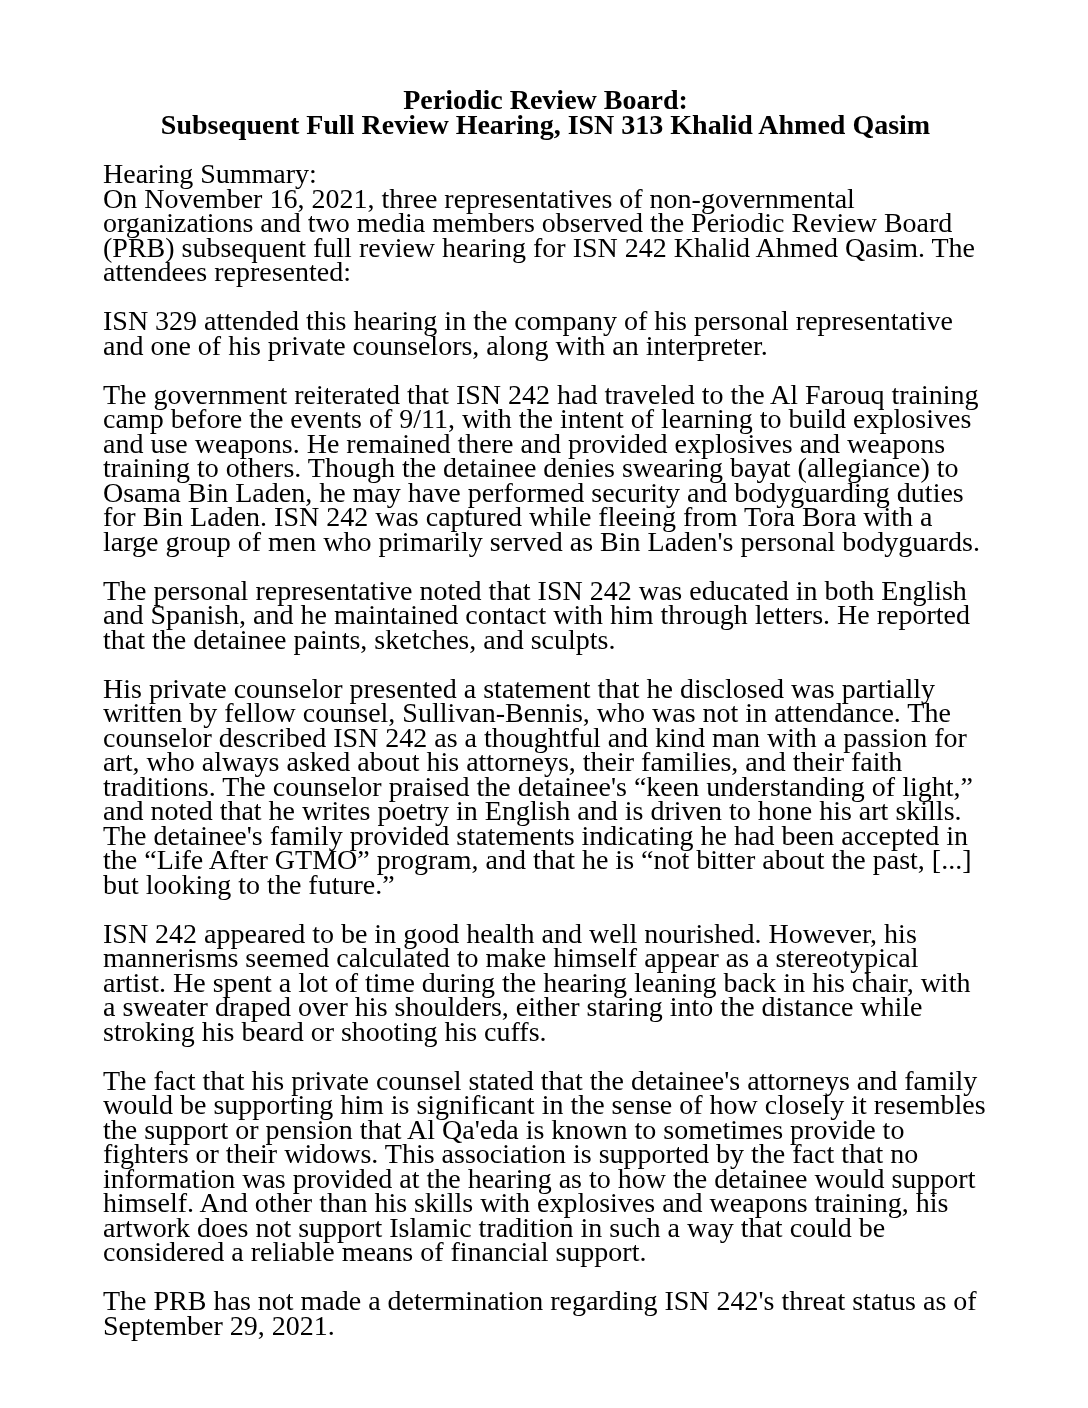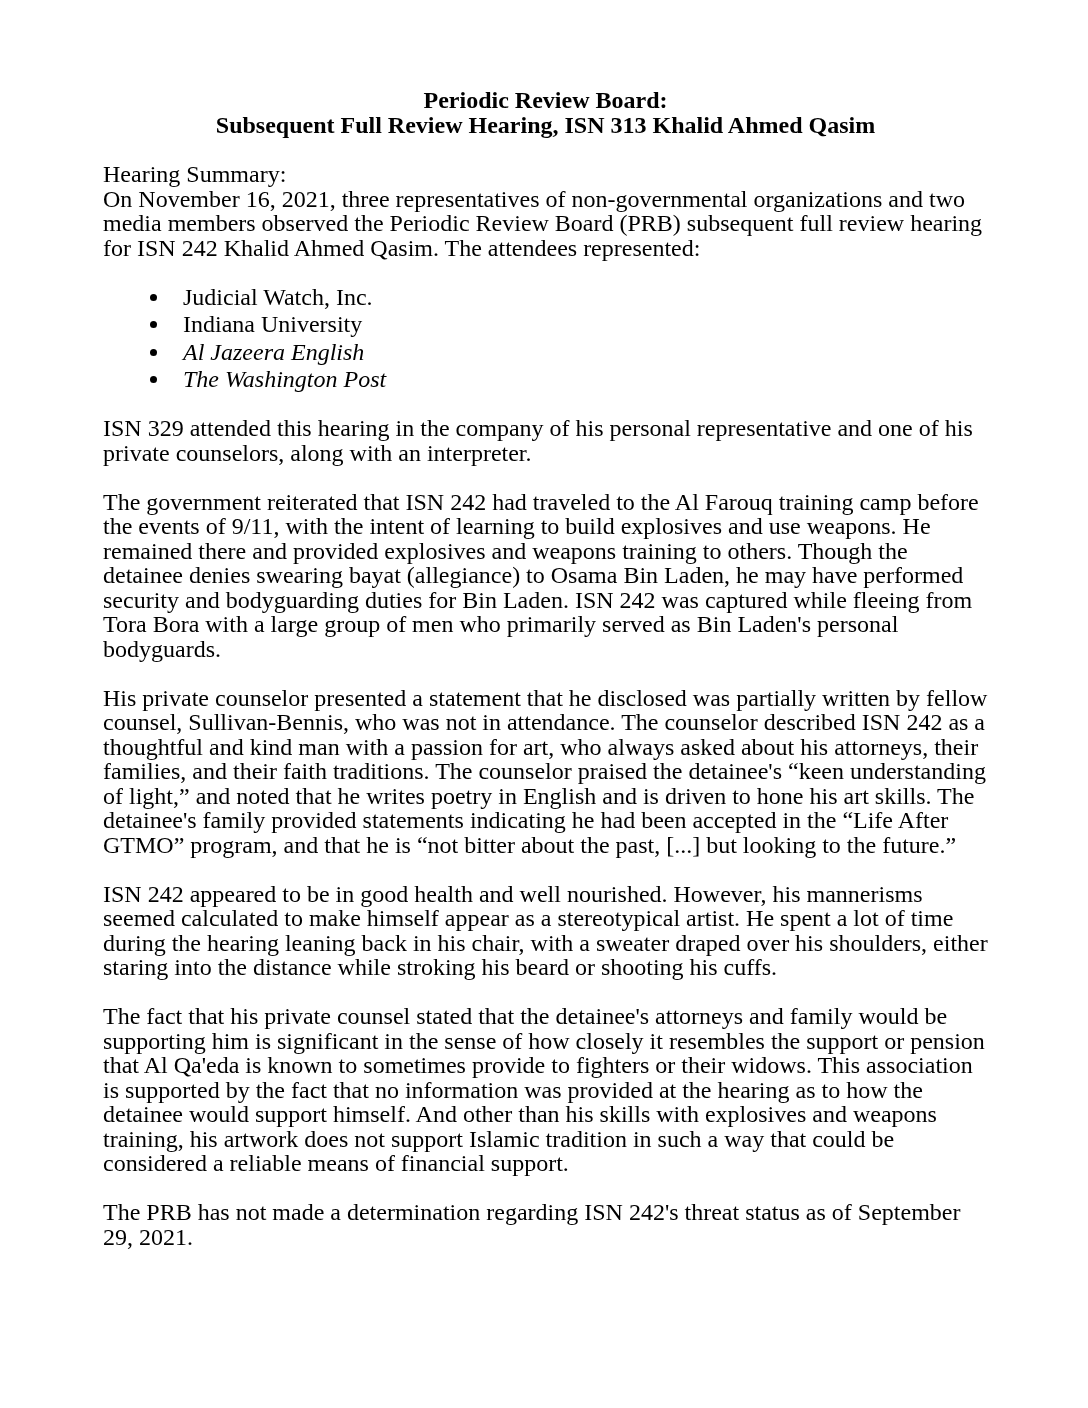--- a/index.html
+++ b/index.html
@@ -8,21 +8,21 @@
     background: #ffffff;
   }
   .page {
     position: relative;
     width: 1088px;
     height: 1408px;
     background: #ffffff;
     box-sizing: border-box;
     padding: 88px 100px 0 103px;
     font-family: "Liberation Serif", "DejaVu Serif", serif;
-    font-size: 24px;
+    font-size: 28px;
     line-height: 24.5px;
     color: #000000;
     overflow: hidden;
   }
   .doc-title {
     text-align: center;
     font-weight: bold;
     margin: 0 0 25px 0;
   }
   .doc-title div { white-space: nowrap; }
@@ -51,31 +51,26 @@
 
   <div class="doc-title">
     <div>Periodic Review Board:</div>
     <div>Subsequent Full Review Hearing, ISN 313 Khalid Ahmed Qasim</div>
   </div>
 
   <p class="section-heading">Hearing Summary:</p>
 
   <p class="para no-top">On November 16, 2021, three representatives of non-governmental organizations and two media members observed the Periodic Review Board (PRB) subsequent full review hearing for ISN 242 Khalid Ahmed Qasim. The attendees represented:</p>
 
-  <ul class="attendees">
-    <li>Judicial Watch, Inc.</li>
-    <li>Indiana University</li>
-    <li class="italic">Al Jazeera English</li>
-    <li class="italic">The Washington Post</li>
-  </ul>
 
   <p class="para">ISN 329 attended this hearing in the company of his personal representative and one of his private counselors, along with an interpreter.</p>
 
   <p class="para">The government reiterated that ISN 242 had traveled to the Al Farouq training camp before the events of 9/11, with the intent of learning to build explosives and use weapons. He remained there and provided explosives and weapons training to others. Though the detainee denies swearing bayat (allegiance) to Osama Bin Laden, he may have performed security and bodyguarding duties for Bin Laden. ISN 242 was captured while fleeing from Tora Bora with a large group of men who primarily served as Bin Laden's personal bodyguards.</p>
 
+  <p class="para">The personal representative noted that ISN 242 was educated in both English and Spanish, and he maintained contact with him through letters. He reported that the detainee paints, sketches, and sculpts.</p>
 
   <p class="para">His private counselor presented a statement that he disclosed was partially written by fellow counsel, Sullivan-Bennis, who was not in attendance. The counselor described ISN 242 as a thoughtful and kind man with a passion for art, who always asked about his attorneys, their families, and their faith traditions. The counselor praised the detainee's “keen understanding of light,” and noted that he writes poetry in English and is driven to hone his art skills. The detainee's family provided statements indicating he had been accepted in the “Life After GTMO” program, and that he is “not bitter about the past, [...] but looking to the future.”</p>
 
 
   <p class="para no-top">ISN 242 appeared to be in good health and well nourished. However, his mannerisms seemed calculated to make himself appear as a stereotypical artist. He spent a lot of time during the hearing leaning back in his chair, with a sweater draped over his shoulders, either staring into the distance while stroking his beard or shooting his cuffs.</p>
 
   <p class="para">The fact that his private counsel stated that the detainee's attorneys and family would be supporting him is significant in the sense of how closely it resembles the support or pension that Al Qa'eda is known to sometimes provide to fighters or their widows. This association is supported by the fact that no information was provided at the hearing as to how the detainee would support himself. And other than his skills with explosives and weapons training, his artwork does not support Islamic tradition in such a way that could be considered a reliable means of financial support.</p>
 
   <p class="para">The PRB has not made a determination regarding ISN 242's threat status as of September 29, 2021.</p>
 

